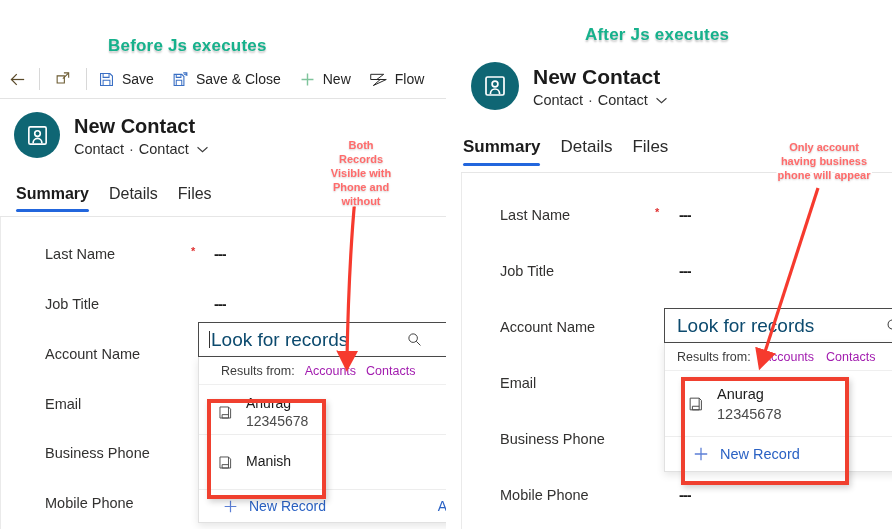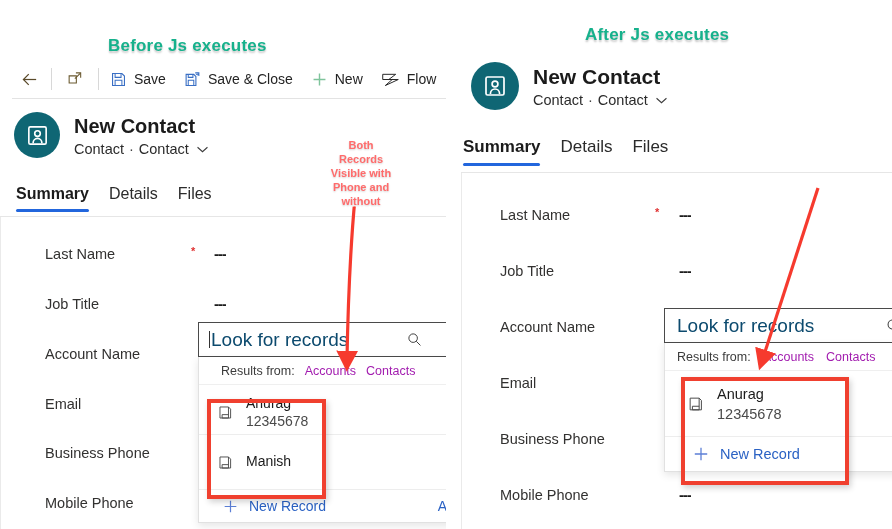--- a/index.html
+++ b/index.html
@@ -29,21 +29,21 @@
     -webkit-text-stroke:3.5px #ffffff;
     paint-order:stroke fill;
     text-shadow:0 2px 2px rgba(0,0,0,.22);
     z-index:40;
   }
   #caption-before{left:108px;top:36px;}
   #caption-after{left:585px;top:25px;}
 
   
   .cmdbar{
-    position:absolute;left:12px;top:60px;width:446px;height:38px;
+    position:absolute;left:0;top:60px;width:446px;height:38px;
     border-bottom:1px solid #e3e3e3;
     display:flex;align-items:center;
   }
   .cmd-item{
     display:flex;align-items:center;gap:7px;
     height:38px;padding:0 9px;
     font-size:14px;color:#242424;
     cursor:default;
   }
   .cmd-sep{width:1px;height:22px;background:#d8d8d8;margin:0 2px;}
@@ -446,20 +446,23 @@
   </div>
 
   <div class="caption" id="caption-before">Before Js executes</div>
   <div class="caption" id="caption-after">After Js executes</div>
 
   <div class="annot" id="annot-left">Both
 Records
 Visible with
 Phone and
 without</div>
+  <div class="annot" id="annot-right">Only account
+having business
+phone will appear</div>
 
   <svg class="arrow-svg" style="left:300px;top:196px;" width="130" height="220" viewBox="0 0 130 220">
     <defs>
       <marker id="ah1" markerWidth="7" markerHeight="7" refX="2.6" refY="3.4" orient="auto">
         <path d="M0,0 L6.6,3.4 L0,6.8 z" fill="#f63a2e"></path>
       </marker>
     </defs>
     <path d="M55 2 C 50 55, 48 110, 47 163" stroke="#f63a2e" stroke-width="3.2" fill="none" marker-end="url(#ah1)"></path>
   </svg>
 

